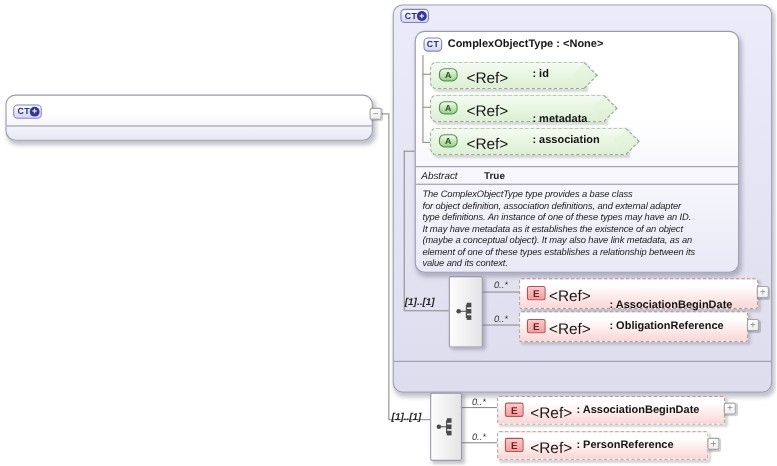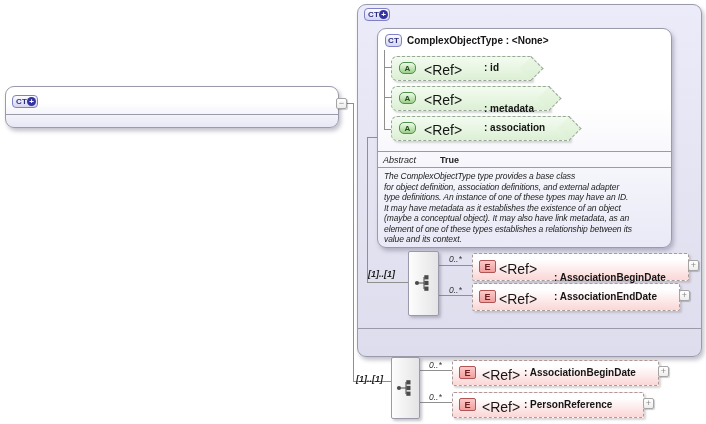--- a/index.html
+++ b/index.html
@@ -147,21 +147,21 @@
     <span class="e-icon" style="top:6px;">E</span>
     <span class="row-ref" style="left:26px; top:7px;">&lt;Ref&gt;</span>
     <span class="row-name" style="left:81px; top:18px;">: AssociationBeginDate</span>
   </div>
   <div class="toggle" style="left:688px; top:260px;">+</div>
 
   <span class="occurs" style="left:449px; top:285px;">0..*</span>
   <div class="elembox" style="left:472px; top:283px; width:206px; height:26px;">
     <span class="e-icon" style="top:6px;">E</span>
     <span class="row-ref" style="left:26px; top:7px;">&lt;Ref&gt;</span>
-    <span class="row-name" style="left:81px; top:7px;">: AssociationEndDate</span>
+    <span class="row-name" style="left:81px; top:7px;">: ObligationReference</span>
   </div>
   <div class="toggle" style="left:679px; top:290px;">+</div>
 
   <span class="cardinality" style="left:356px; top:374px;">[1]..[1]</span>
   <div class="seqbox" style="left:391px; top:357px; width:27px; height:60px;">
     <svg class="seq-glyph" style="left:3px; top:20px;" width="20" height="20" viewBox="0 0 20 20">
       <circle cx="4" cy="10" r="2.1" fill="#4a4a4a"></circle>
       <line x1="6" y1="10" x2="11" y2="10" stroke="#4a4a4a"></line>
       <line x1="11" y1="4" x2="11" y2="16" stroke="#4a4a4a"></line>
       <rect x="11.3" y="2.2" width="4.2" height="4.2" fill="#4a4a4a"></rect>

